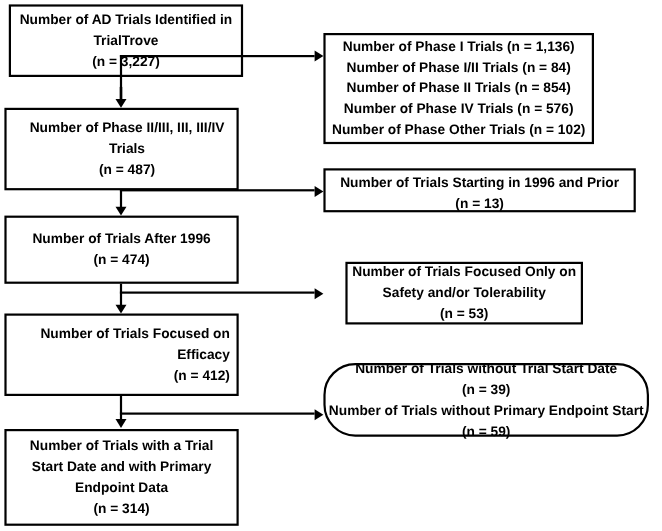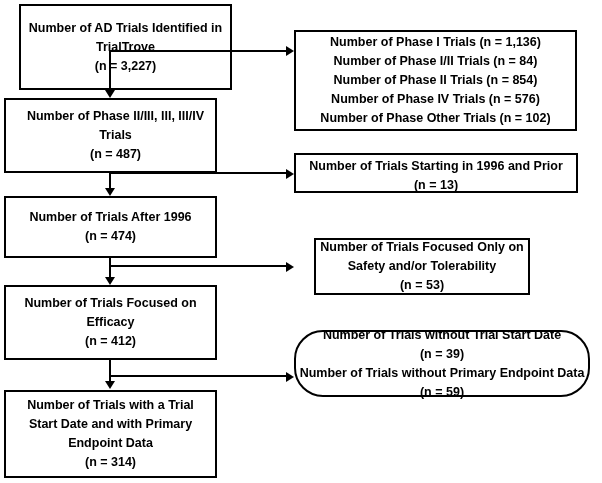--- a/index.html
+++ b/index.html
@@ -27,28 +27,28 @@
     text-align: center;
     color: #000000;
     font-weight: bold;
     font-size: 12.5px;
     line-height: 1.52;
     padding: 2px 6px;
   }
   .node .ln { display: block; white-space: nowrap; }
 
   
-  #box-identified { left: 19px;  top: 4px;   width: 213px; height: 86px; }
+  #box-identified { left: 8px;  top: 4px;   width: 213px; height: 66px; }
   #box-phase      { left: 4px;  top: 98px;  width: 213px; height: 75px; padding-left: 16px; }
   #box-after1996  { left: 4px;  top: 196px; width: 213px; height: 62px; }
-  #box-efficacy   { left: 4px;  top: 285px; width: 213px; height: 75px; }
+  #box-efficacy   { left: 4px;  top: 285px; width: 213px; height: 75px; align-items: flex-end; }
   #box-final      { left: 4px;  top: 390px; width: 213px; height: 88px; }
 
   
-  #box-phases     { left: 294px; top: 30px;  width: 283px; height: 101px; }
+  #box-phases     { left: 294px; top: 30px;  width: 246px; height: 101px; }
   #box-prior1996  { left: 294px; top: 153px; width: 284px; height: 40px; justify-content: space-between; }
   #box-safety     { left: 294px; top: 238px; width: 216px; height: 57px; margin-left: 20px; }
   #box-nodata     { left: 294px; top: 330px; width: 296px; height: 67px; border-radius: 29px; }
 
   
   .conn { position: absolute; background: #000000; }
   .vline { width: 2px; }
   .hline { height: 2px; }
   .arrow-down {
     position: absolute;
@@ -115,21 +115,21 @@
 
   <div class="node" id="box-safety">
     <span class="ln">Number of Trials Focused Only on</span>
     <span class="ln">Safety and/or Tolerability</span>
     <span class="ln">(n = 53)</span>
   </div>
 
   <div class="node" id="box-nodata">
     <span class="ln">Number of Trials without Trial Start Date</span>
     <span class="ln">(n = 39)</span>
-    <span class="ln">Number of Trials without Primary Endpoint Data</span>
+    <span class="ln">Number of Trials without Primary Endpoint Start</span>
     <span class="ln">(n = 59)</span>
   </div>
 
   <div class="conn vline" style="left:109px; top:79px; height:12px;"></div>
   <div class="conn vline" style="left:109px; top:79px; height:11px;"></div>
   <div class="arrow-down" style="left:105px; top:90px;"></div>
   <div class="conn vline" style="left:109px; top:79px; height:13px;"></div>
   <div class="conn hline" style="left:109px; top:50px; width:177px;"></div>
   <div class="conn vline" style="left:109px; top:50px; height:41px;"></div>
   <div class="arrow-right" style="left:286px; top:46px;"></div>

